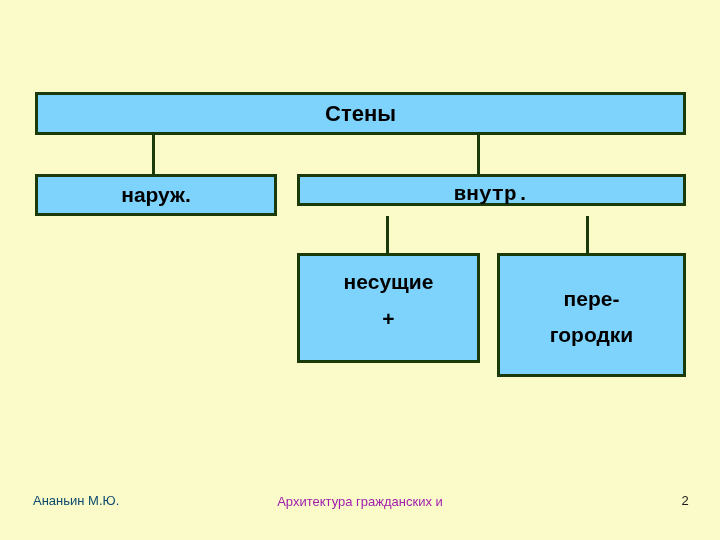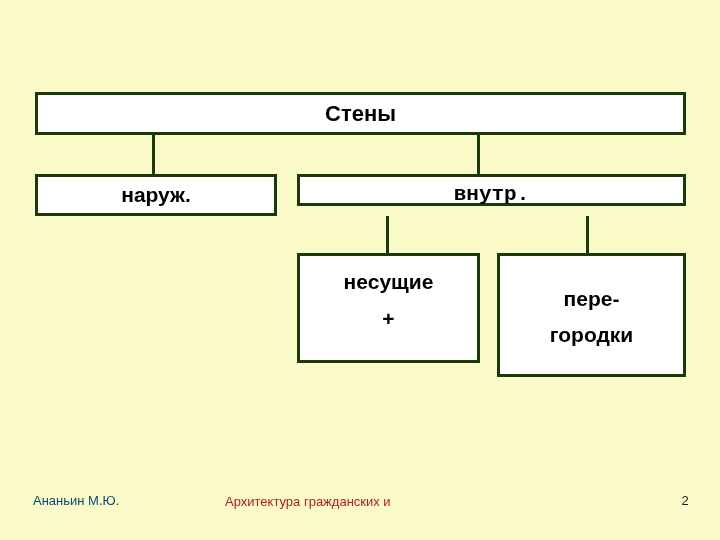--- a/index.html
+++ b/index.html
@@ -10,21 +10,21 @@
     overflow: hidden;
   }
   .slide {
     position: relative;
     width: 720px; height: 540px;
     background: #fafbc8;
   }
   .node {
     position: absolute;
     box-sizing: border-box;
-    background: #ffffff;
+    background: #7dd3fc;
     border: 3px solid #1a3a0a;
     color: #000;
     font-weight: bold;
     font-size: 21px;
     text-align: center;
   }
   .node .line { display: block; }
   .connector {
     position: absolute;
     width: 3px;
@@ -43,22 +43,22 @@
   .conn-b { left: 477px; top: 135px; height: 39px; }
   .conn-c { left: 386px; top: 216px; height: 37px; }
   .conn-d { left: 586px; top: 216px; height: 37px; }
   
   .footer-author {
     position: absolute; left: 33px; top: 493px;
     font-size: 13px; color: #0c4a6e;
   }
   .footer-center {
     position: absolute; left: 225px; top: 493px; width: 270px;
-    font-size: 13px; line-height: 18px; color: #b91c1c;
-    text-align: left;
+    font-size: 13px; line-height: 18px; color: #a21caf;
+    text-align: center;
   }
   .footer-center .line { display: block; }
   .footer-page {
     position: absolute; left: 670px; top: 493px; width: 30px;
     font-size: 13px; color: #1c1c1c; text-align: center;
   }
 </style>
 </head>
 <body>
 

